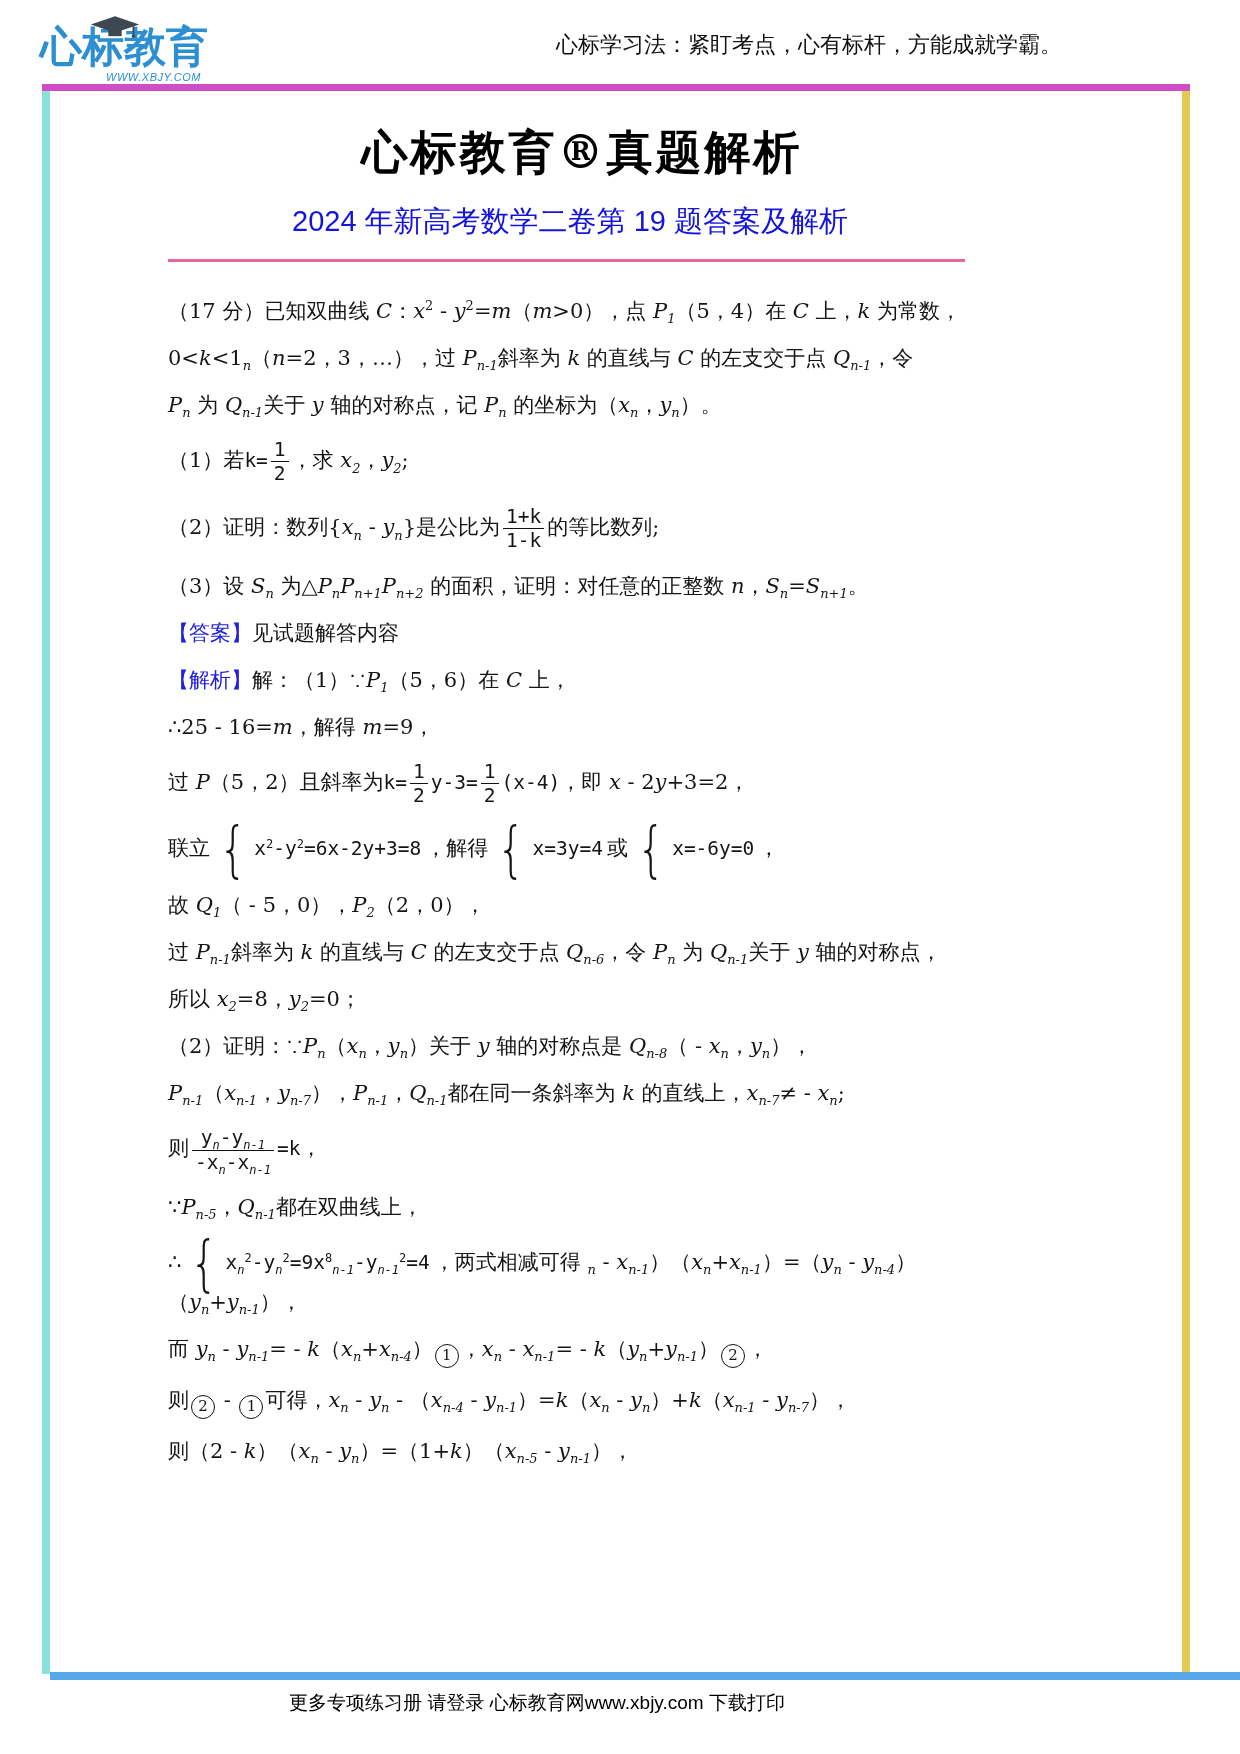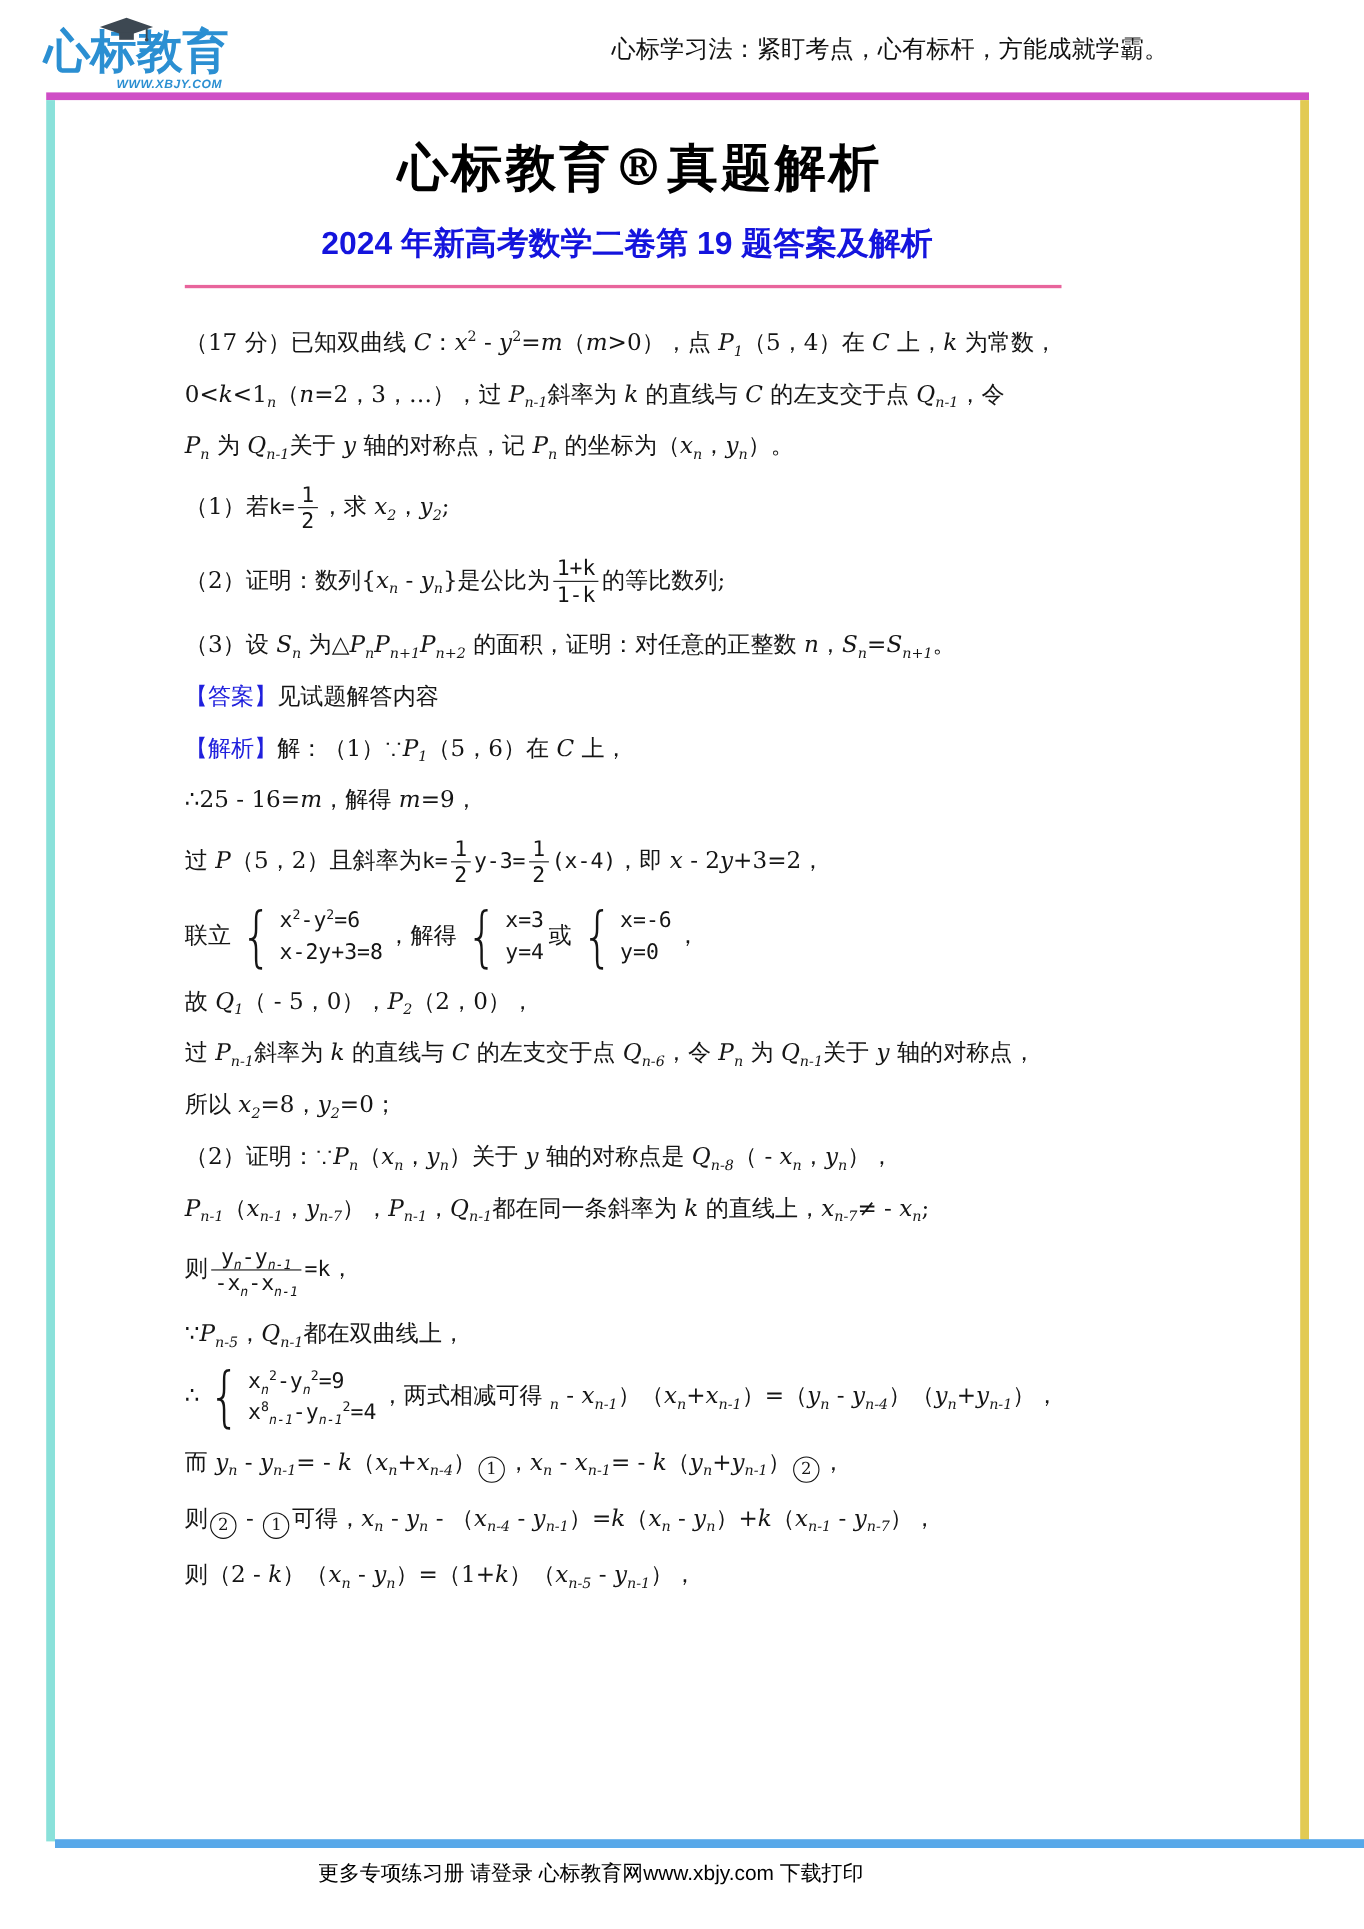--- a/index.html
+++ b/index.html
@@ -4,37 +4,37 @@
 <style>
   html,body{margin:0;padding:0;background:#fff;}
   .page{position:relative;width:1240px;height:1754px;background:#fff;overflow:hidden;
         font-family:"DejaVu Serif","Liberation Serif",serif;color:#151515;}
 
   
   .logo{position:absolute;left:40px;top:24px;width:230px;height:66px;}
   .logo-text{display:block;font-size:42px;font-weight:bold;line-height:1.1;
              color:var(--logo-blue);font-family:"Liberation Sans","DejaVu Sans",sans-serif;}
   .logo-cap{position:absolute;left:50px;top:-9px;width:50px;height:24px;color:var(--cap-gray);}
-  .logo-url{position:absolute;left:66px;top:47px;font-size:11px;font-style:italic;font-weight:bold;
+  .logo-url{position:absolute;left:66px;top:47px;font-size:11px;font-style:italic;font-weight:normal;
             color:var(--logo-blue);letter-spacing:.5px;font-family:"Liberation Sans",sans-serif;}
   .motto{position:absolute;top:30px;left:480px;width:582px;text-align:right;font-size:22px;
          font-family:Liberation Mono, monospace;color:#111;}
 
   
   .frame-top{position:absolute;left:42px;top:84px;width:1148px;height:7px;background:var(--top-line);}
   .frame-left{position:absolute;left:42px;top:91px;width:8px;height:1583px;background:var(--left-border);}
   .frame-right{position:absolute;left:1182px;top:91px;width:8px;height:1583px;background:var(--right-border);}
   .frame-bottom{position:absolute;left:50px;top:1672px;width:1190px;height:8px;background:var(--bottom-line);}
 
   
   .title{position:absolute;top:110px;left:170px;width:800px;margin:12px;text-align:center;
          font-size:46px;font-weight:600;letter-spacing:3px;color:#000;
          font-family:"DejaVu Serif","Liberation Serif",serif;}
   .subtitle{position:absolute;top:202px;left:170px;width:800px;margin:0;text-align:center;
-            font-size:29px;font-weight:bold;color:var(--subtitle-blue);
+            font-size:29px;font-weight:normal;color:var(--subtitle-blue);
             font-family:"Liberation Sans","DejaVu Sans",sans-serif;}
   .subtitle-rule{position:absolute;top:259px;left:168px;width:797px;height:3px;
                  background:var(--underline-pink);}
 
   
   .content{position:absolute;top:296px;left:168px;width:805px;}
   p.line{margin:0 0 17px;font-size:21px;line-height:30px;}
   i{font-style:italic;}
   sub{font-size:13px;font-style:italic;line-height:0;}
   sup{font-size:13px;line-height:0;}
@@ -44,21 +44,21 @@
   .frac{display:inline-flex;flex-direction:column;align-items:center;vertical-align:middle;
         margin:1px 3px;font-family:"DejaVu Sans Mono","Liberation Mono",monospace;
         font-size:19.5px;line-height:1.2;}
   .fn,.fd{display:inline-block;padding:0 3px;white-space:nowrap;}
   .fd{border-top:1.7px solid #111;}
   .frac sub,.frac sup{font-size:12px;}
 
   .cases{display:inline-flex;align-items:center;vertical-align:middle;margin:0 4px;}
   .brace{font-size:60px;line-height:.8;margin-right:2px;transform:scaleX(.75);
          font-family:"DejaVu Sans","Liberation Sans",sans-serif;font-weight:200;}
-  .col{display:inline-flex;flex-direction:column;row-gap:4px;}
+  .col{display:inline-flex;flex-direction:row;row-gap:4px;}
   .crow{font-family:"DejaVu Sans Mono","Liberation Mono",monospace;font-size:19.5px;
         line-height:1.25;text-align:left;white-space:nowrap;}
   .crow sub,.crow sup{font-size:12px;}
 
   .circ{display:inline-block;width:22px;height:22px;border:1.7px solid #111;border-radius:50%;
         text-align:center;line-height:21px;font-size:15px;font-style:normal;
         vertical-align:-4px;margin:0 2px;}
 
   
   .footer{position:absolute;top:1690px;left:0;width:1074px;margin:0;text-align:center;

